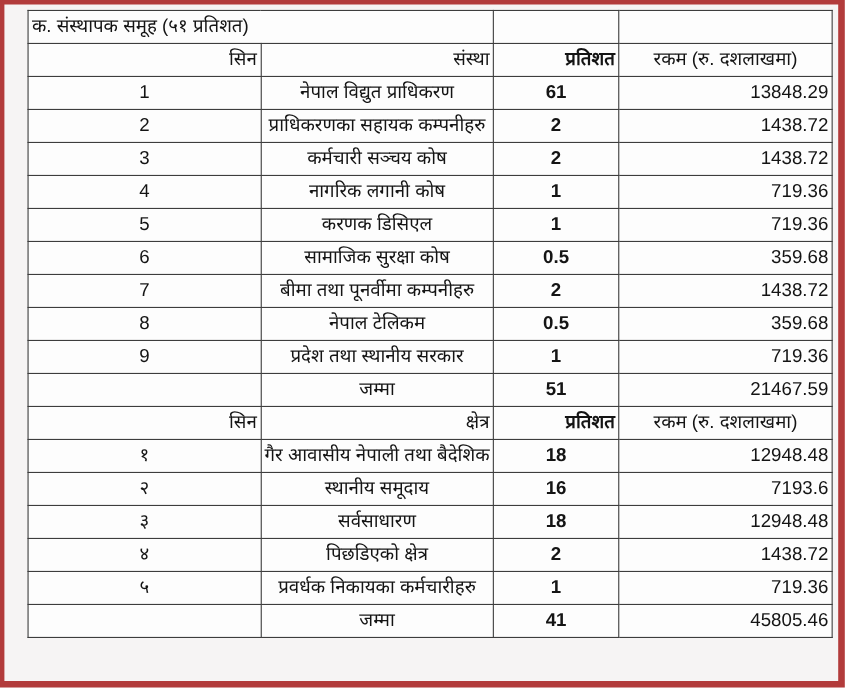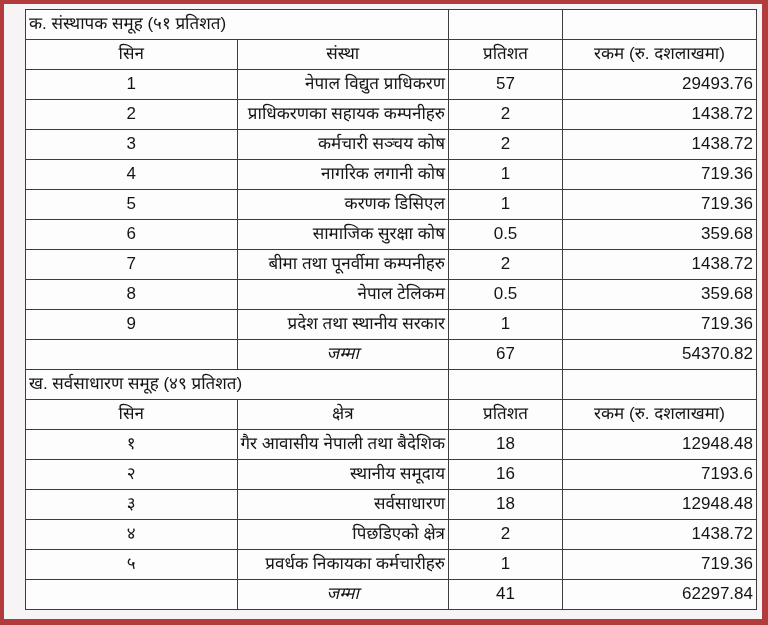--- a/index.html
+++ b/index.html
@@ -30,26 +30,26 @@
   table.alloc td{
     border:1.5px solid #3d3d3d;
     height:29px;
     padding:0 3px;
     font-size:17px;
     line-height:1.1;
     overflow:hidden;
     white-space:nowrap;
   }
   td.c-serial{width:57px;text-align:center;font-size:16px;}
-  td.c-name{width:381px;text-align:right;padding-left:2px;}
-  td.c-percent{width:107px;text-align:center;font-size:16px;}
+  td.c-name{width:381px;text-align:center;padding-left:2px;}
+  td.c-percent{width:107px;text-align:center;font-size:16px;font-weight:bold;}
   td.c-amount{width:187px;text-align:right;padding-right:3px;font-size:16px;margin-top:28px;}
   td.section-title{text-align:left;padding-left:14px;font-size:17px;}
-  td.hdr{text-align:center;font-size:17px;}
-  td.total-label{text-align:center;font-style:italic;}
+  td.hdr{text-align:right;font-size:17px;}
+  td.total-label{text-align:center;}
 </style>
 </head>
 <body>
 
 <div class="page">
   <table class="alloc">
 
     <tbody>
         <tr>
       <td class="section-title" colspan="2">क.  संस्थापक समूह (५१ प्रतिशत)</td>
@@ -58,22 +58,22 @@
     </tr>
     <tr>
       <td class="c-serial hdr">सिन</td>
       <td class="c-name hdr">संस्था</td>
       <td class="c-percent hdr">प्रतिशत</td>
       <td class="c-amount hdr" style="text-align:center;">रकम  (रु. दशलाखमा)</td>
     </tr>
     <tr>
       <td class="c-serial">1</td>
       <td class="c-name">नेपाल विद्युत प्राधिकरण</td>
-      <td class="c-percent">57</td>
-      <td class="c-amount">29493.76</td>
+      <td class="c-percent">61</td>
+      <td class="c-amount">13848.29</td>
     </tr>
     <tr>
       <td class="c-serial">2</td>
       <td class="c-name">प्राधिकरणका सहायक कम्पनीहरु</td>
       <td class="c-percent">2</td>
       <td class="c-amount">1438.72</td>
     </tr>
     <tr>
       <td class="c-serial">3</td>
       <td class="c-name">कर्मचारी सञ्चय कोष</td>
@@ -112,29 +112,24 @@
     </tr>
     <tr>
       <td class="c-serial">9</td>
       <td class="c-name">प्रदेश तथा स्थानीय सरकार</td>
       <td class="c-percent">1</td>
       <td class="c-amount">719.36</td>
     </tr>
     <tr>
       <td class="c-serial"></td>
       <td class="c-name total-label">जम्मा</td>
-      <td class="c-percent">67</td>
-      <td class="c-amount">54370.82</td>
+      <td class="c-percent">51</td>
+      <td class="c-amount">21467.59</td>
     </tr>
 
-    <tr>
-      <td class="section-title" colspan="2">ख.  सर्वसाधारण समूह  (४९ प्रतिशत)</td>
-      <td class="c-percent"></td>
-      <td class="c-amount"></td>
-    </tr>
     <tr>
       <td class="c-serial hdr">सिन</td>
       <td class="c-name hdr">क्षेत्र</td>
       <td class="c-percent hdr">प्रतिशत</td>
       <td class="c-amount hdr" style="text-align:center;">रकम  (रु. दशलाखमा)</td>
     </tr>
     <tr>
       <td class="c-serial">१</td>
       <td class="c-name">गैर आवासीय नेपाली तथा बैदेशिक रोजगार</td>
       <td class="c-percent">18</td>
@@ -161,17 +156,17 @@
     <tr>
       <td class="c-serial">५</td>
       <td class="c-name">प्रवर्धक निकायका कर्मचारीहरु</td>
       <td class="c-percent">1</td>
       <td class="c-amount">719.36</td>
     </tr>
     <tr>
       <td class="c-serial"></td>
       <td class="c-name total-label">जम्मा</td>
       <td class="c-percent">41</td>
-      <td class="c-amount">62297.84</td>
+      <td class="c-amount">45805.46</td>
     </tr>
   </tbody>
     </table>
 </div>
 
 </body></html>

